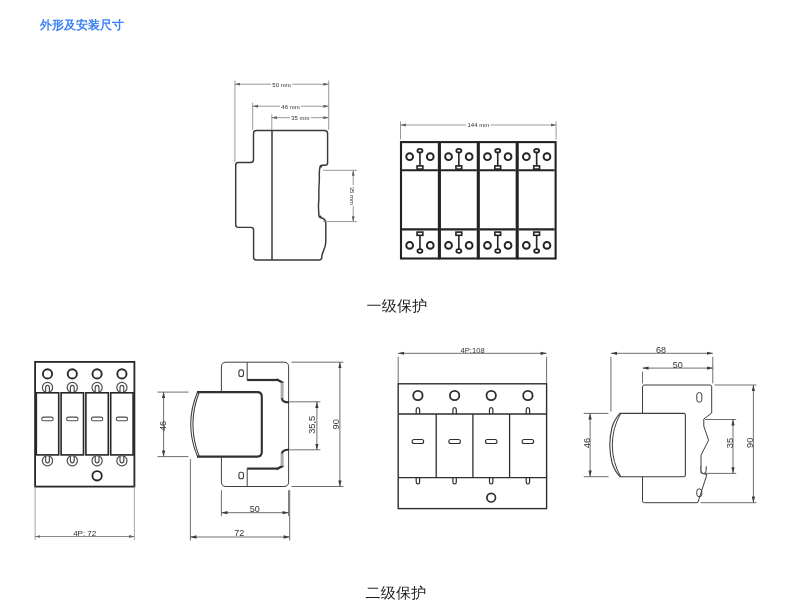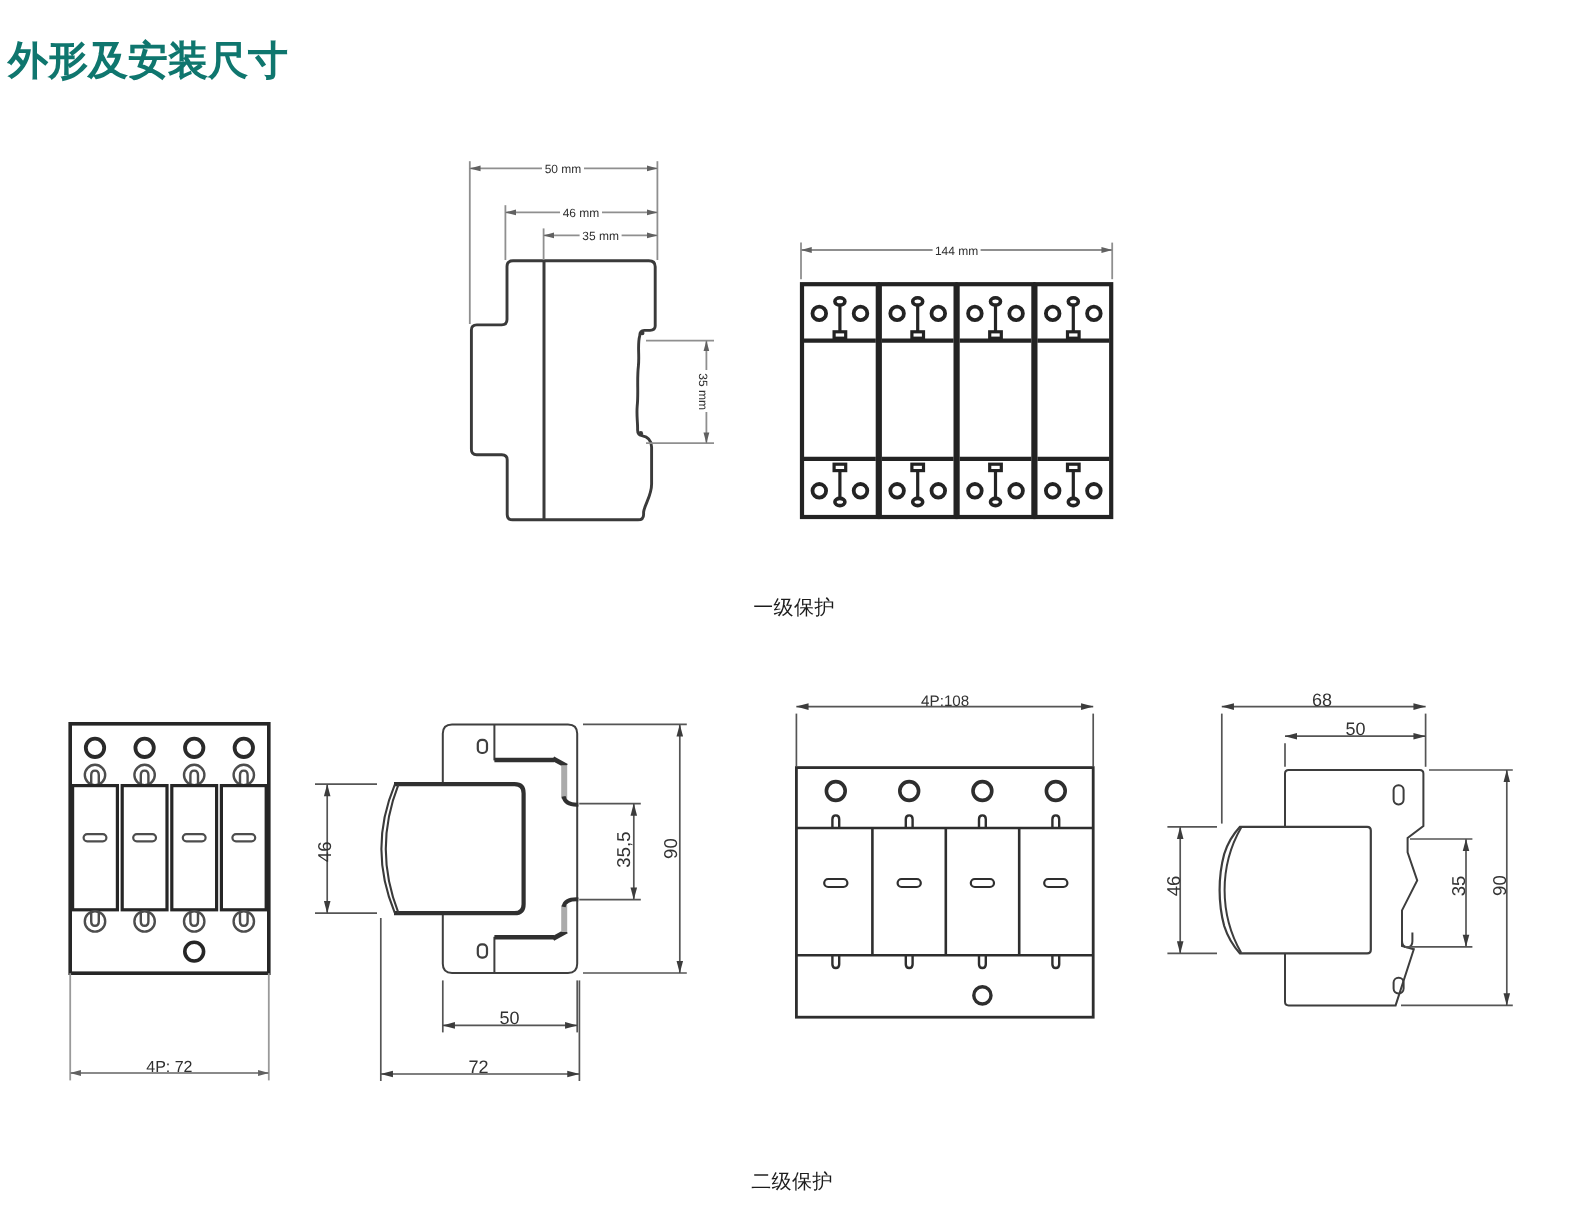--- a/index.html
+++ b/index.html
@@ -1,23 +1,23 @@
 <!DOCTYPE html>
 <html><head><meta charset="utf-8">
 <style>
 html,body{margin:0;padding:0;background:#fff;}
 #page{position:relative;width:790px;height:609px;background:#fff;overflow:hidden;
  font-family:"Liberation Sans",sans-serif;}
 svg{position:absolute;overflow:visible;}
-.cap{position:absolute;color:#1c1c1c;font-size:10px;letter-spacing:0.2px;white-space:nowrap;}
+.cap{position:absolute;color:#1c1c1c;font-size:15px;letter-spacing:0.2px;white-space:nowrap;}
 </style></head>
 <body>
 <div id="page">
 
-<div style="position:absolute;left:4px;top:17px;font-size:20px;font-weight:bold;color:#0f766e;">外形及安装尺寸</div>
+<div style="position:absolute;left:40px;top:17px;font-size:12px;font-weight:bold;color:#3b82f6;">外形及安装尺寸</div>
 <svg width="10" height="10" style="left:0;top:0">
 <defs>
 <marker id="mg" viewBox="0 0 10 6" refX="9.6" refY="3" markerWidth="5.6" markerHeight="3.4" orient="auto-start-reverse" markerUnits="userSpaceOnUse">
           <path d="M0 0.4 L9.8 3 L0 5.6 Z" fill="#616161"></path>
         </marker>
 <marker id="mk" viewBox="0 0 10 6" refX="9.6" refY="3" markerWidth="6.6" markerHeight="3.8" orient="auto-start-reverse" markerUnits="userSpaceOnUse">
           <path d="M0 0.4 L9.8 3 L0 5.6 Z" fill="#3c3c3c"></path>
         </marker>
 </defs>
 </svg>

